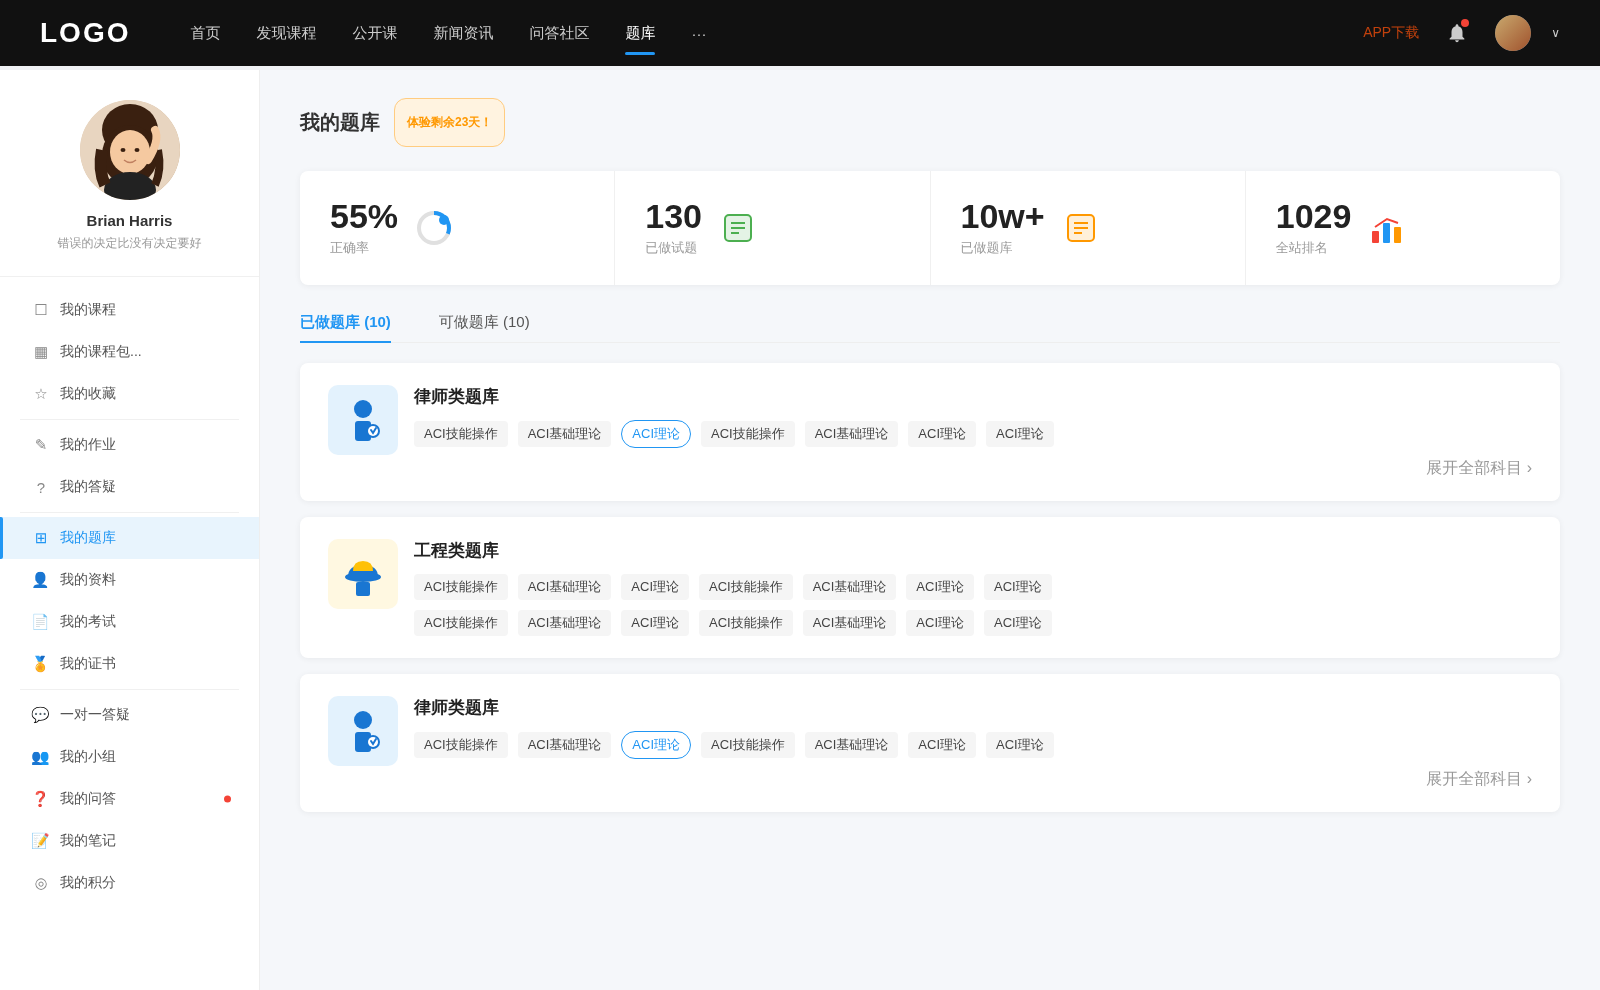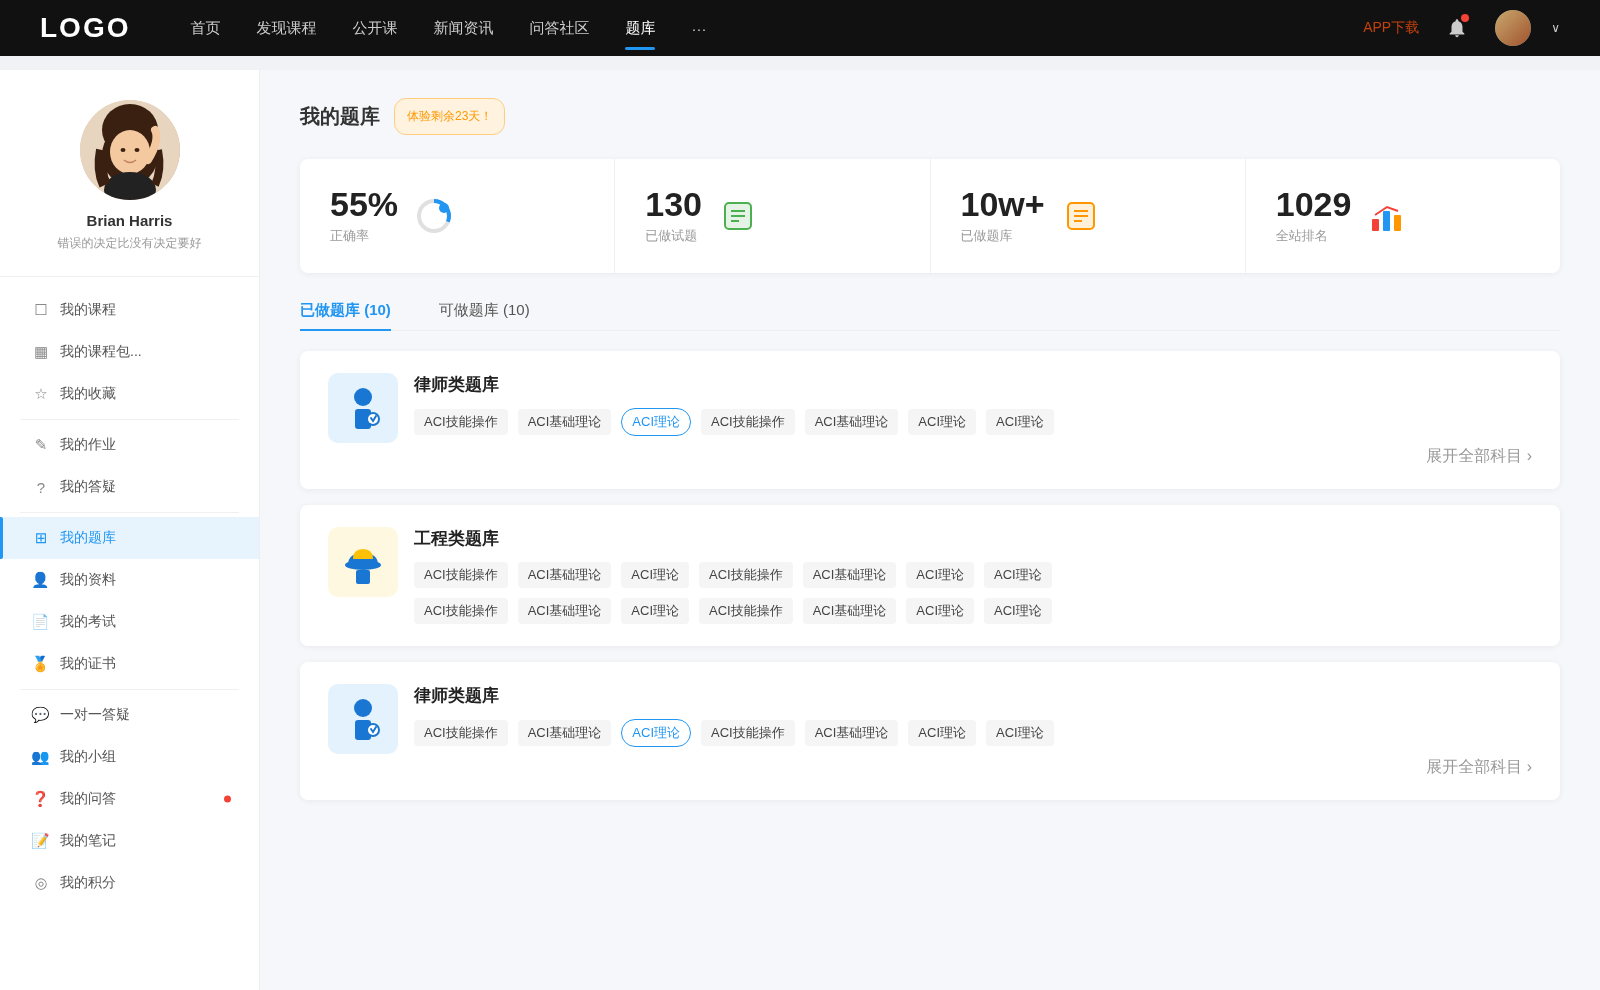--- a/index.html
+++ b/index.html
@@ -1,21 +1,21 @@
 <!DOCTYPE html>
 <html><head>
   <meta charset="utf-8">
   <style>
     * { box-sizing: border-box; margin: 0; padding: 0; }
     body { font-family: "PingFang SC", "Microsoft YaHei", sans-serif; background: #f0f2f5; min-height: 990px; }
 
     
     .navbar {
       background: #111;
-      height: 56px;
+      height: 66px;
       display: flex;
       align-items: center;
       padding: 0 40px;
       position: fixed;
       top: 0; left: 0; right: 0;
       z-index: 100;
     }
     .navbar-logo {
       color: white;
       font-size: 28px;
@@ -198,22 +198,23 @@
     .page-title {
       font-size: 20px;
       font-weight: 600;
       color: #333;
     }
     .trial-badge {
       background: #fff3e0;
       color: #ff9800;
       border: 1px solid #ffcc80;
       border-radius: 12px;
-      padding: 9px 12px;
+      padding: 15px 12px;
       font-size: 12px;
+      font-weight: bold;
     }
 
     
     .stats-row {
       display: flex;
       background: white;
       border-radius: 8px;
       overflow: hidden;
       margin-bottom: 28px;
       box-shadow: 0 1px 6px rgba(0,0,0,0.06);

